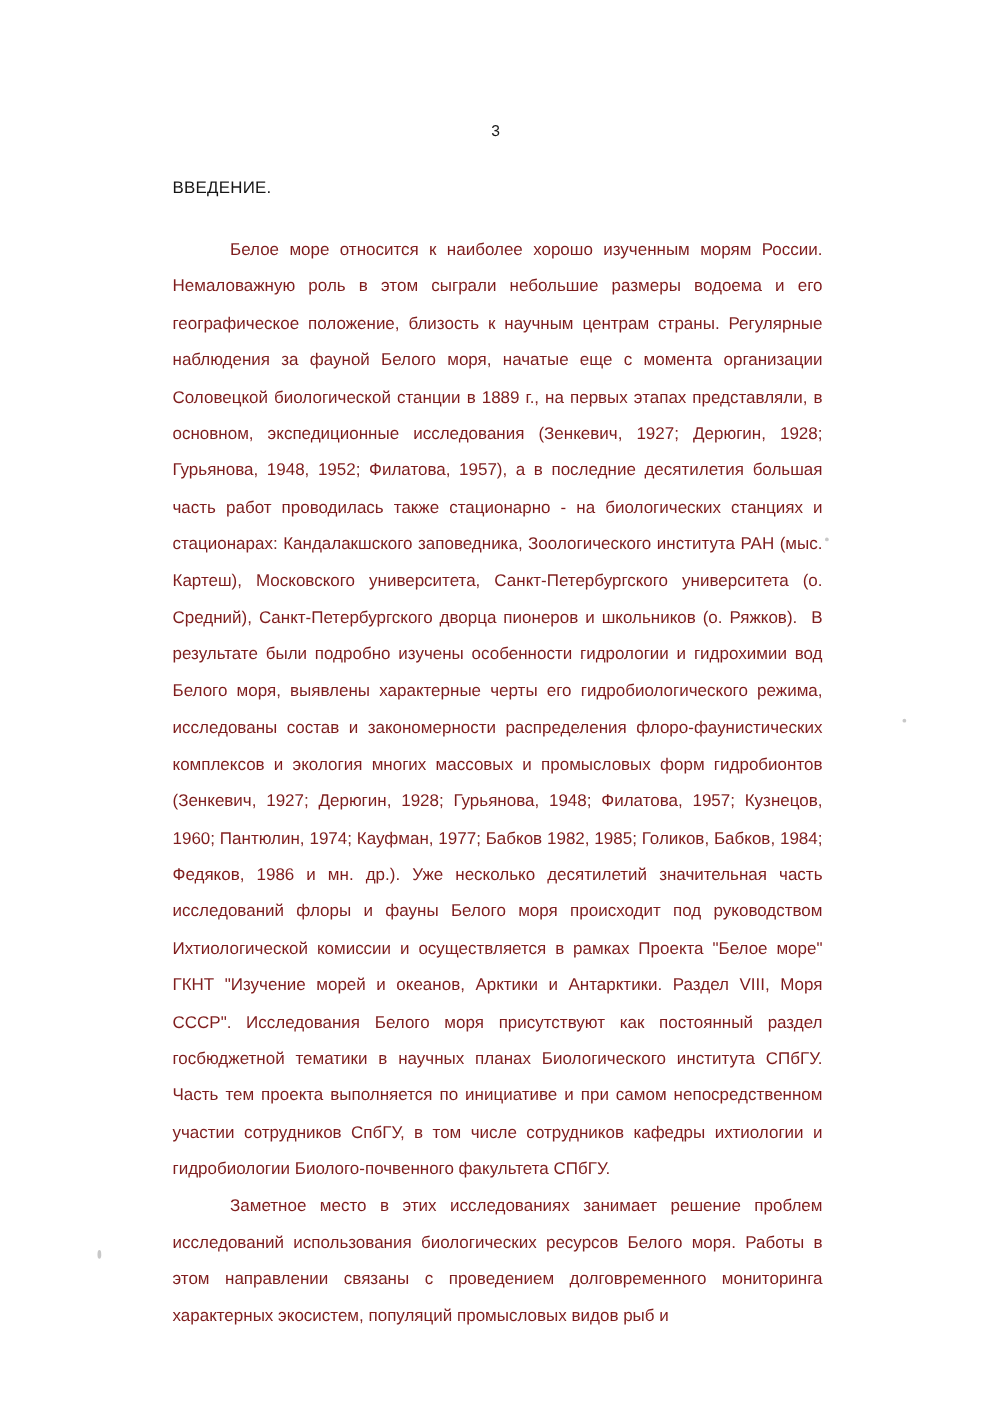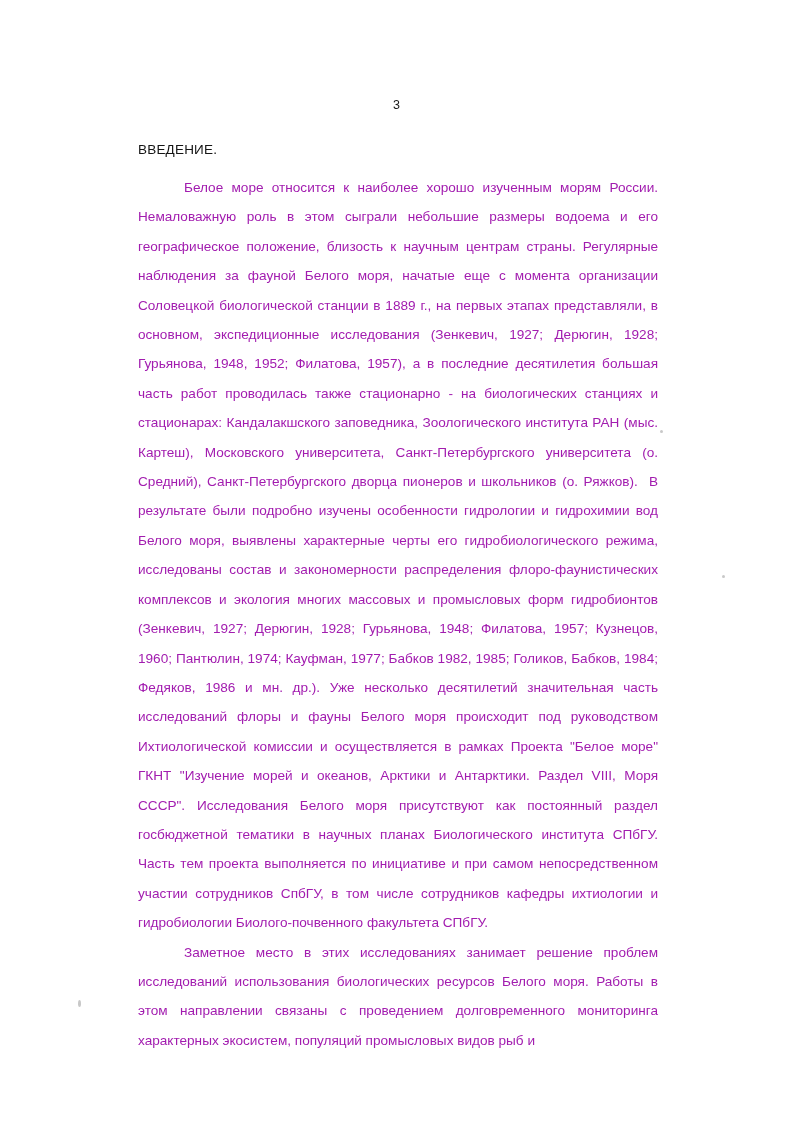--- a/index.html
+++ b/index.html
@@ -31,28 +31,28 @@
   .content {
     position: absolute;
     top: 142px;
     left: 138px;
     width: 520px;
   }
   .heading {
     font-size: 13.5px;
     letter-spacing: 0.2px;
     color: #151515;
-    margin: 0 0 16px 0;
+    margin: 0 0 28px 0;
   }
   .para {
     font-size: 13.6px;
     line-height: 29.4px;
     text-align: justify;
     text-justify: inter-word;
-    color: #a21caf;
+    color: #7f1d1d;
     margin: 0;
     white-space: pre-wrap;
   }
   .para + .para {
     margin-top: 0;
   }
   .indent-first {
     text-indent: 46px;
   }
   .speck {

